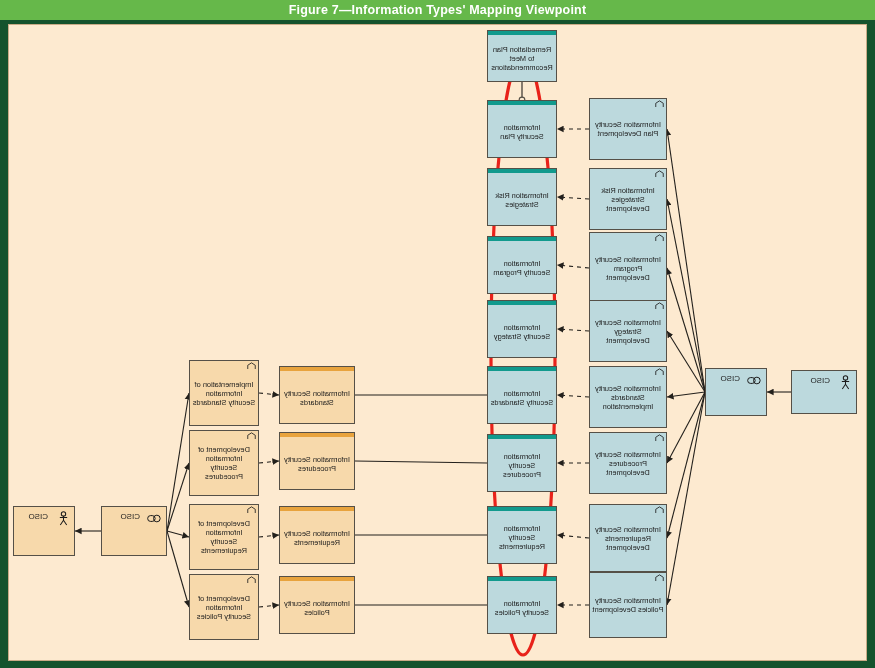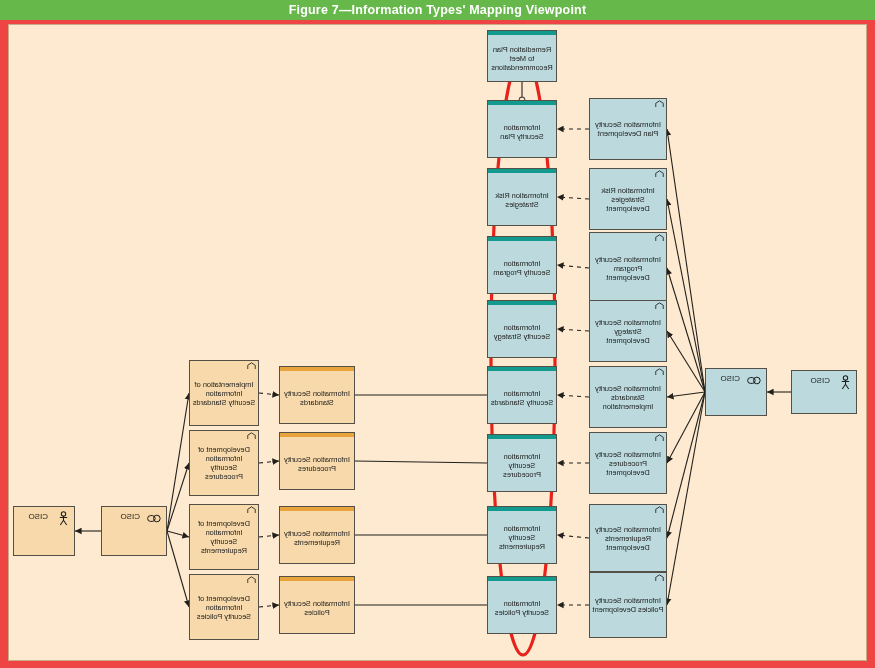--- a/index.html
+++ b/index.html
@@ -4,21 +4,21 @@
 <title>Figure 7 - Information Types' Mapping Viewpoint</title>
 <style>
   html,body{margin:0;padding:0;}
   body{
     width:875px;height:668px;overflow:hidden;
     background:#fdead0;
     font-family:"Liberation Sans", sans-serif;
   }
   #page{
     position:relative;width:875px;height:668px;
-    background:#ef4444;
+    background:#14532d;
     
   }
   #mirror{
     position:absolute;left:0;top:0;width:875px;height:668px;
     transform:scaleX(-1);
     transform-origin:50% 50%;
   }
   
   #titlebar{
     position:absolute;left:0;top:0;width:875px;height:20px;

